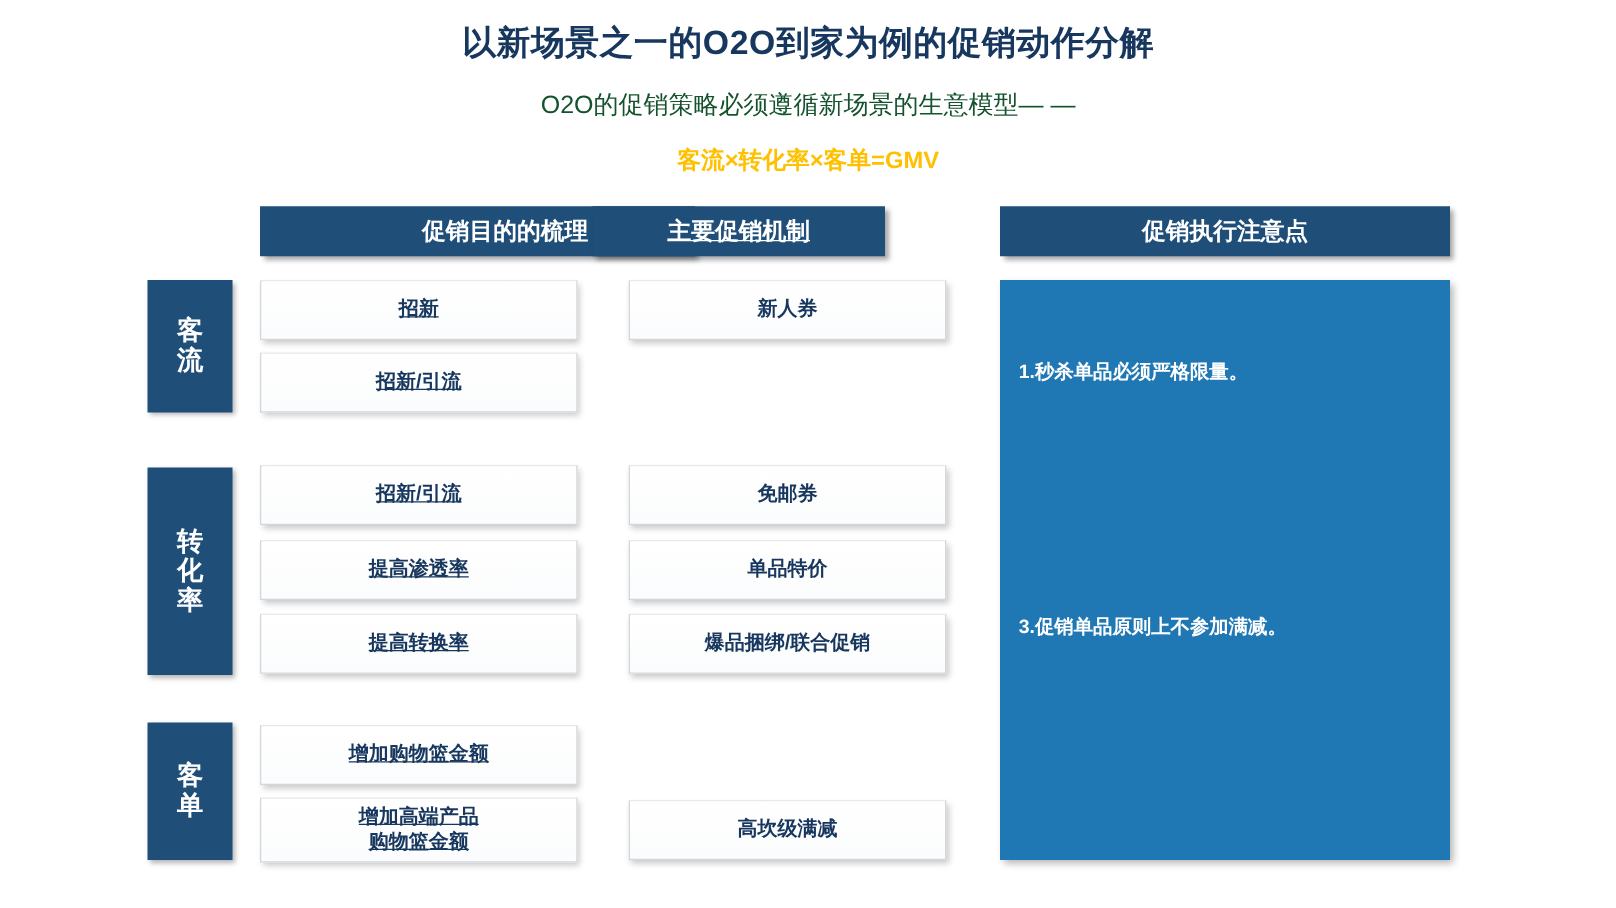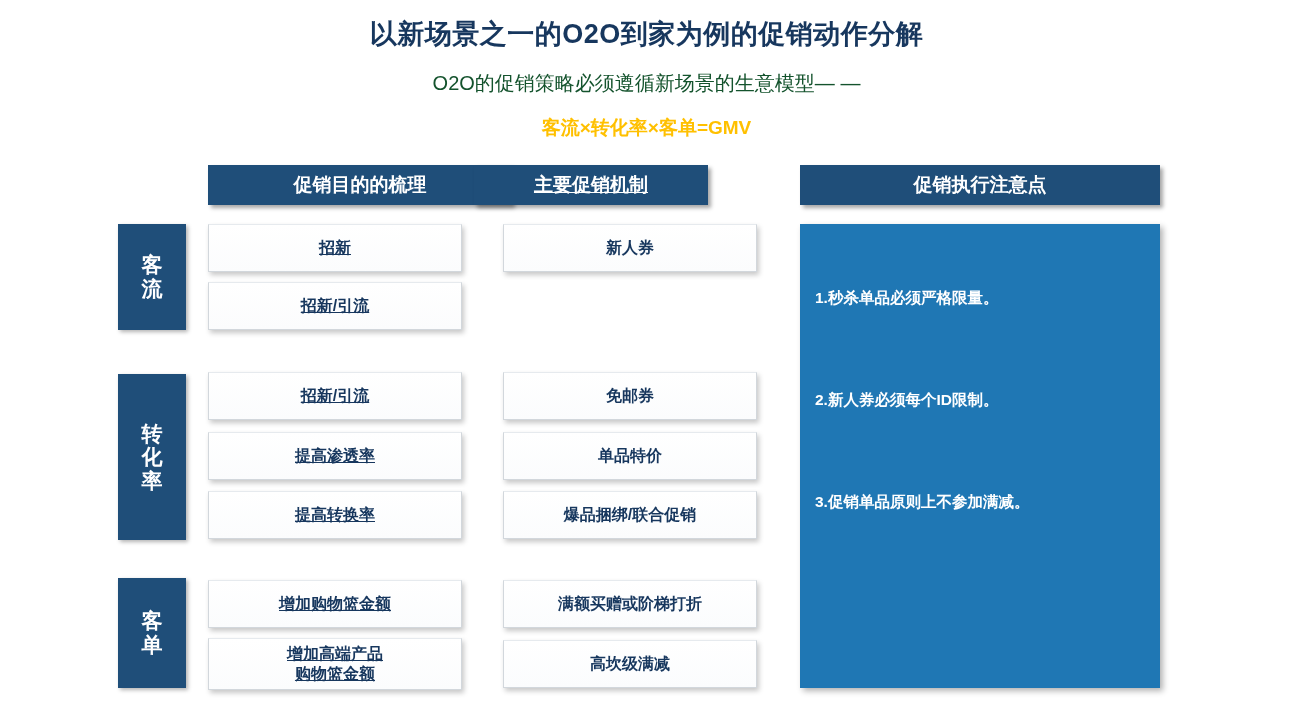--- a/index.html
+++ b/index.html
@@ -56,21 +56,21 @@
     height: 40px;
     background: #1f4e79;
     color: #ffffff;
     font-size: 19px;
     font-weight: bold;
     display: flex;
     align-items: center;
     justify-content: center;
     box-shadow: 3px 3px 4px rgba(0,0,0,0.35);
   }
-  #hdr-purpose { left: 208px; top: 165px; width: 304px; }
+  #hdr-purpose { left: 208px; top: 165px; width: 304px; padding-left: 44px; }
   #hdr-mechanism { left: 474px; top: 165px; width: 234px; text-decoration: underline; }
   #hdr-notes { left: 800px; top: 165px; width: 360px; }
 
   
   .group-label {
     position: absolute;
     background: #1f4e79;
     color: #ffffff;
     font-weight: bold;
     font-size: 21px;
@@ -161,22 +161,20 @@
   <div class="card col1" style="top:432px;height:46px;">提高渗透率</div>
   <div class="card col1" style="top:491px;height:46px;">提高转换率</div>
   <div class="card col1" style="top:580px;height:46px;">增加购物篮金额</div>
   <div class="card col1" style="top:638px;height:50px;white-space:pre-line;">增加高端产品
 购物篮金额</div>
 
   <div class="card col2" style="top:224px;height:46px;">新人券</div>
   <div class="card col2" style="top:372px;height:46px;">免邮券</div>
   <div class="card col2" style="top:432px;height:46px;">单品特价</div>
   <div class="card col2" style="top:491px;height:46px;">爆品捆绑/联合促销</div>
-  <div class="card col2" style="top:580px;height:46px;">满额买赠或阶梯打折</div>
   <div class="card col2" style="top:640px;height:46px;">高坎级满减</div>
 
   <div id="notes-panel">
     <div class="note" style="top:64px;">1.秒杀单品必须严格限量。</div>
-    <div class="note" style="top:166px;">2.新人券必须每个ID限制。</div>
     <div class="note" style="top:268px;">3.促销单品原则上不参加满减。</div>
   </div>
 
 </div>
 
 </body></html>

